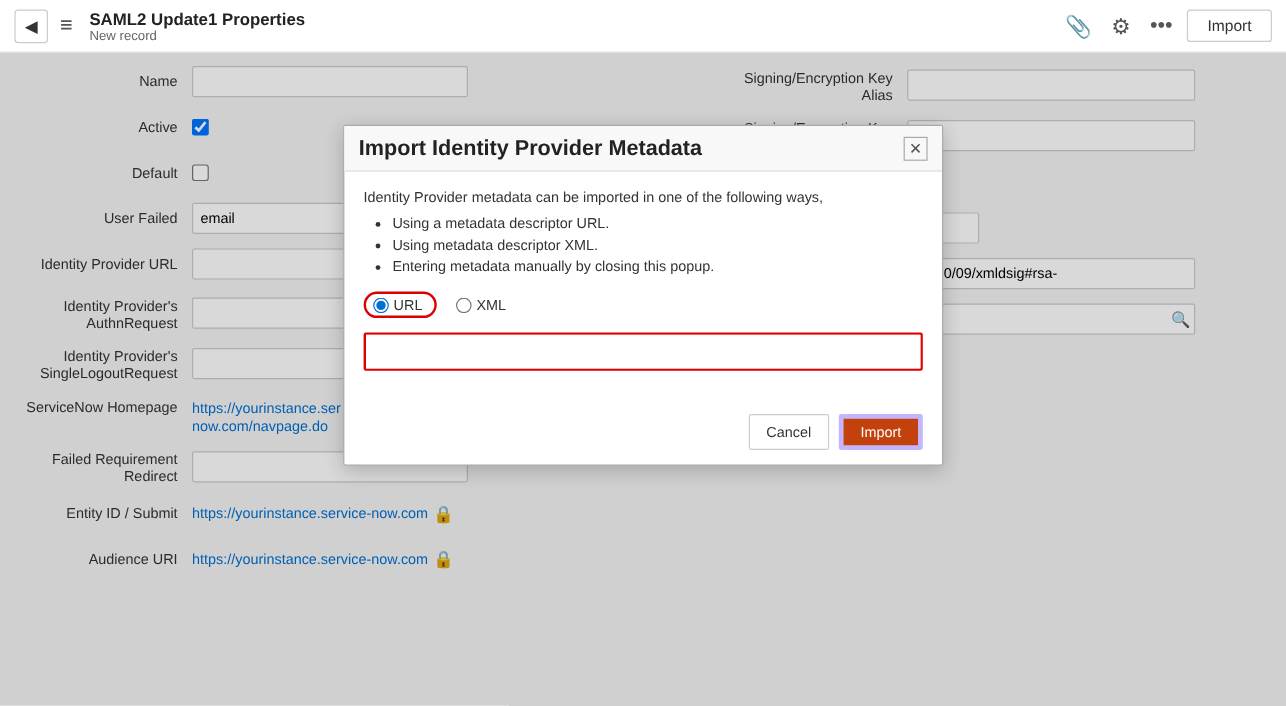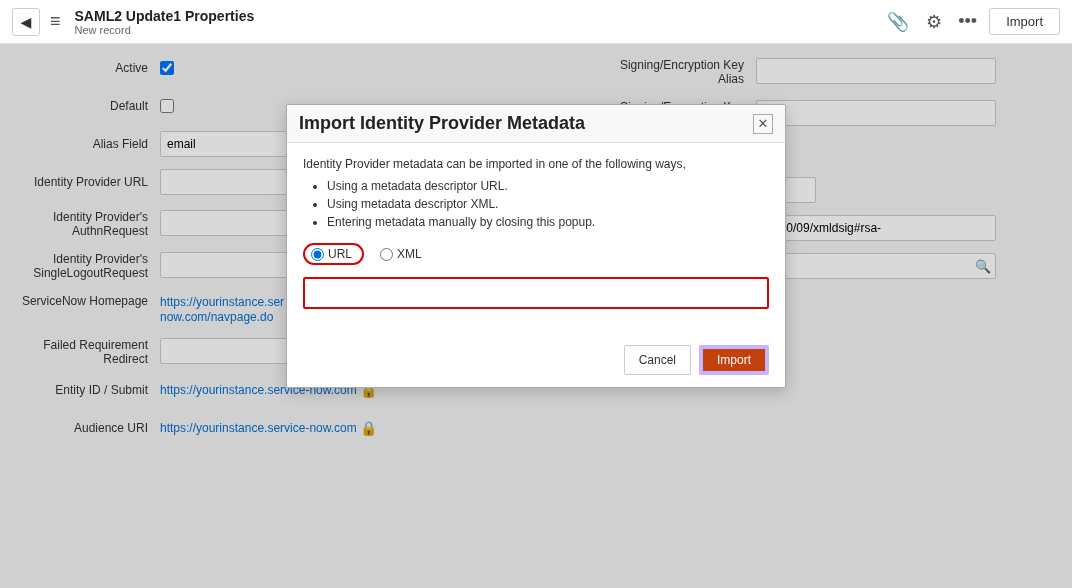--- a/index.html
+++ b/index.html
@@ -346,33 +346,37 @@
     <button class="submit-btn">Import</button>
   </div>
 </div>
 
 <div class="main-content">
   <div class="form-area">
     <div class="form-cols">
 
       <div class="form-col-left">
 
+        <div class="form-row">
+          <label class="form-label">Name</label>
+          <input type="text" class="form-control form-input" value="" style="">
+        </div>
 
         <div class="form-row">
           <label class="form-label">Active</label>
           <input type="checkbox" class="form-checkbox" checked="" style="">
         </div>
 
         <div class="form-row">
           <label class="form-label">Default</label>
           <input type="checkbox" class="form-checkbox" style="">
         </div>
 
         <div class="form-row">
-          <label class="form-label">Alias Field</label>
+          <label class="form-label">User Failed</label>
           <input type="text" class="form-control form-input" value="email" style="">
         </div>
 
         <div class="form-row">
           <label class="form-label">Identity Provider URL</label>
           <input type="text" class="form-control form-input" style="">
         </div>
 
         <div class="form-row form-row-align-top">
           <label class="form-label">

